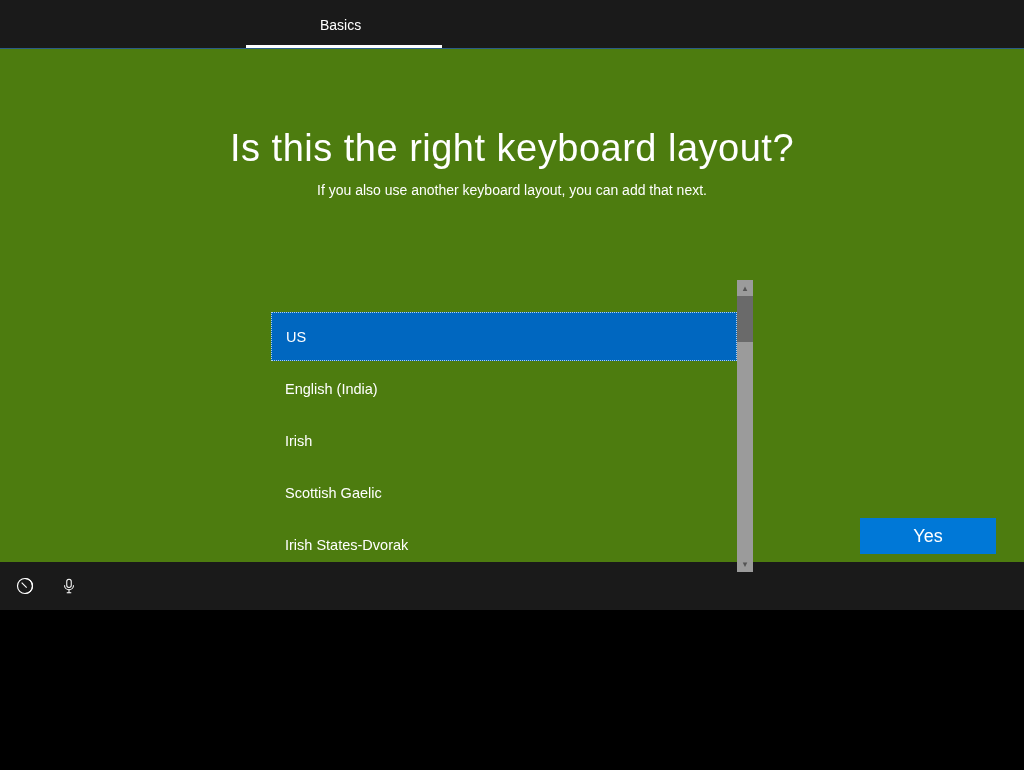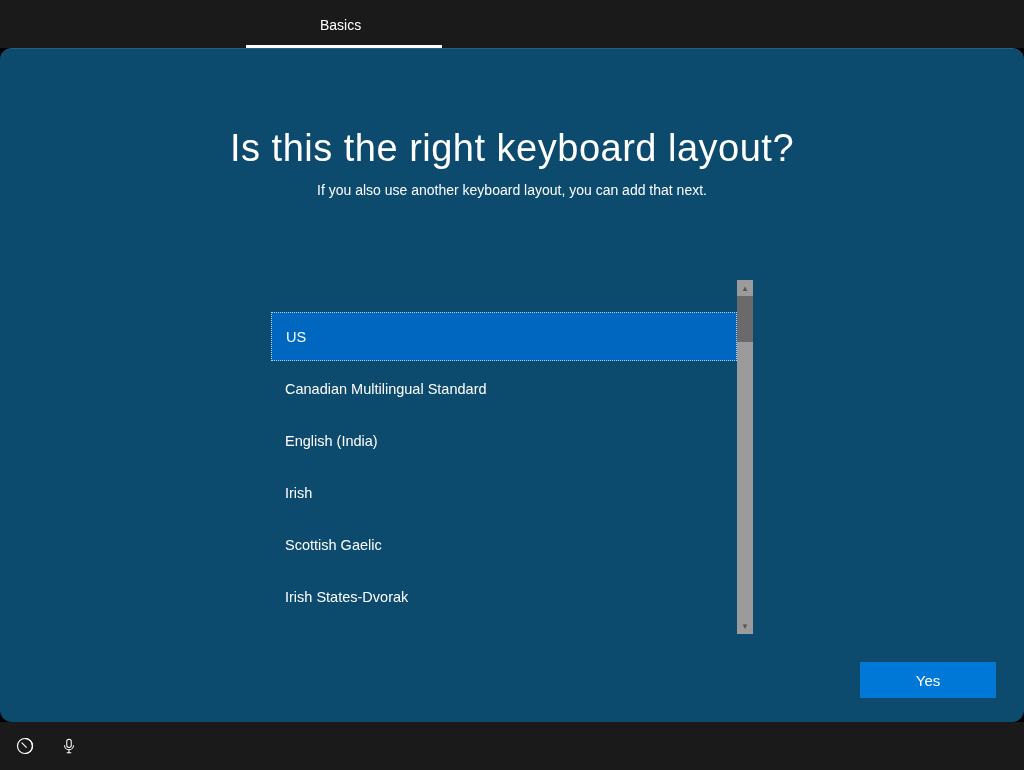--- a/index.html
+++ b/index.html
@@ -21,28 +21,27 @@
     .tab {
       color: #fff;
       font-size: 14px;
       font-weight: 400;
       padding: 12px 74px 12px 74px;
       border-bottom: 3px solid #fff;
       width: 196px;
       text-align: left;
     }
     .main {
-      height: 674px;
-      background: #0c4a6e;
+      height: 514px;
+      background: #4d7c0f;
       border-top: 1px solid #2a5d86;
       display: flex;
       flex-direction: column;
       align-items: center;
       position: relative;
-      border-radius: 12px;
     }
     .heading {
       color: #fff;
       font-size: 38px;
       font-weight: 300;
       margin-top: 78px;
       letter-spacing: 0.5px;
     }
     .subheading {
       color: #fff;
@@ -107,27 +106,27 @@
       top: 0;
       left: 0;
       width: 16px;
       height: 46px;
       background: #6a6a6a;
       cursor: pointer;
     }
     .yes-btn {
       position: absolute;
       right: 28px;
-      bottom: 24px;
+      bottom: 8px;
       width: 136px;
       height: 36px;
       background: #0078d7;
       color: #fff;
       border: none;
-      font-size: 15px;
+      font-size: 18px;
       font-family: inherit;
       cursor: pointer;
     }
     .bottom-bar {
       height: 48px;
       background: #1a1a1a;
       display: flex;
       align-items: center;
       padding-left: 14px;
       gap: 22px;
@@ -150,21 +149,20 @@
   <div class="tab">Basics</div>
 </div>
 
 <div class="main">
   <div class="heading">Is this the right keyboard layout?</div>
   <div class="subheading">If you also use another keyboard layout, you can add that next.</div>
 
   <div class="listbox-wrap">
     <div class="listbox">
       <div class="list-item selected">US</div>
-      <div class="list-item">Canadian Multilingual Standard</div>
       <div class="list-item">English (India)</div>
       <div class="list-item">Irish</div>
       <div class="list-item">Scottish Gaelic</div>
       <div class="list-item">Irish States-Dvorak</div>
     </div>
     <div class="scrollbar">
       <div class="scroll-btn">
         <span>▴</span>
       </div>
       <div class="scroll-track">

